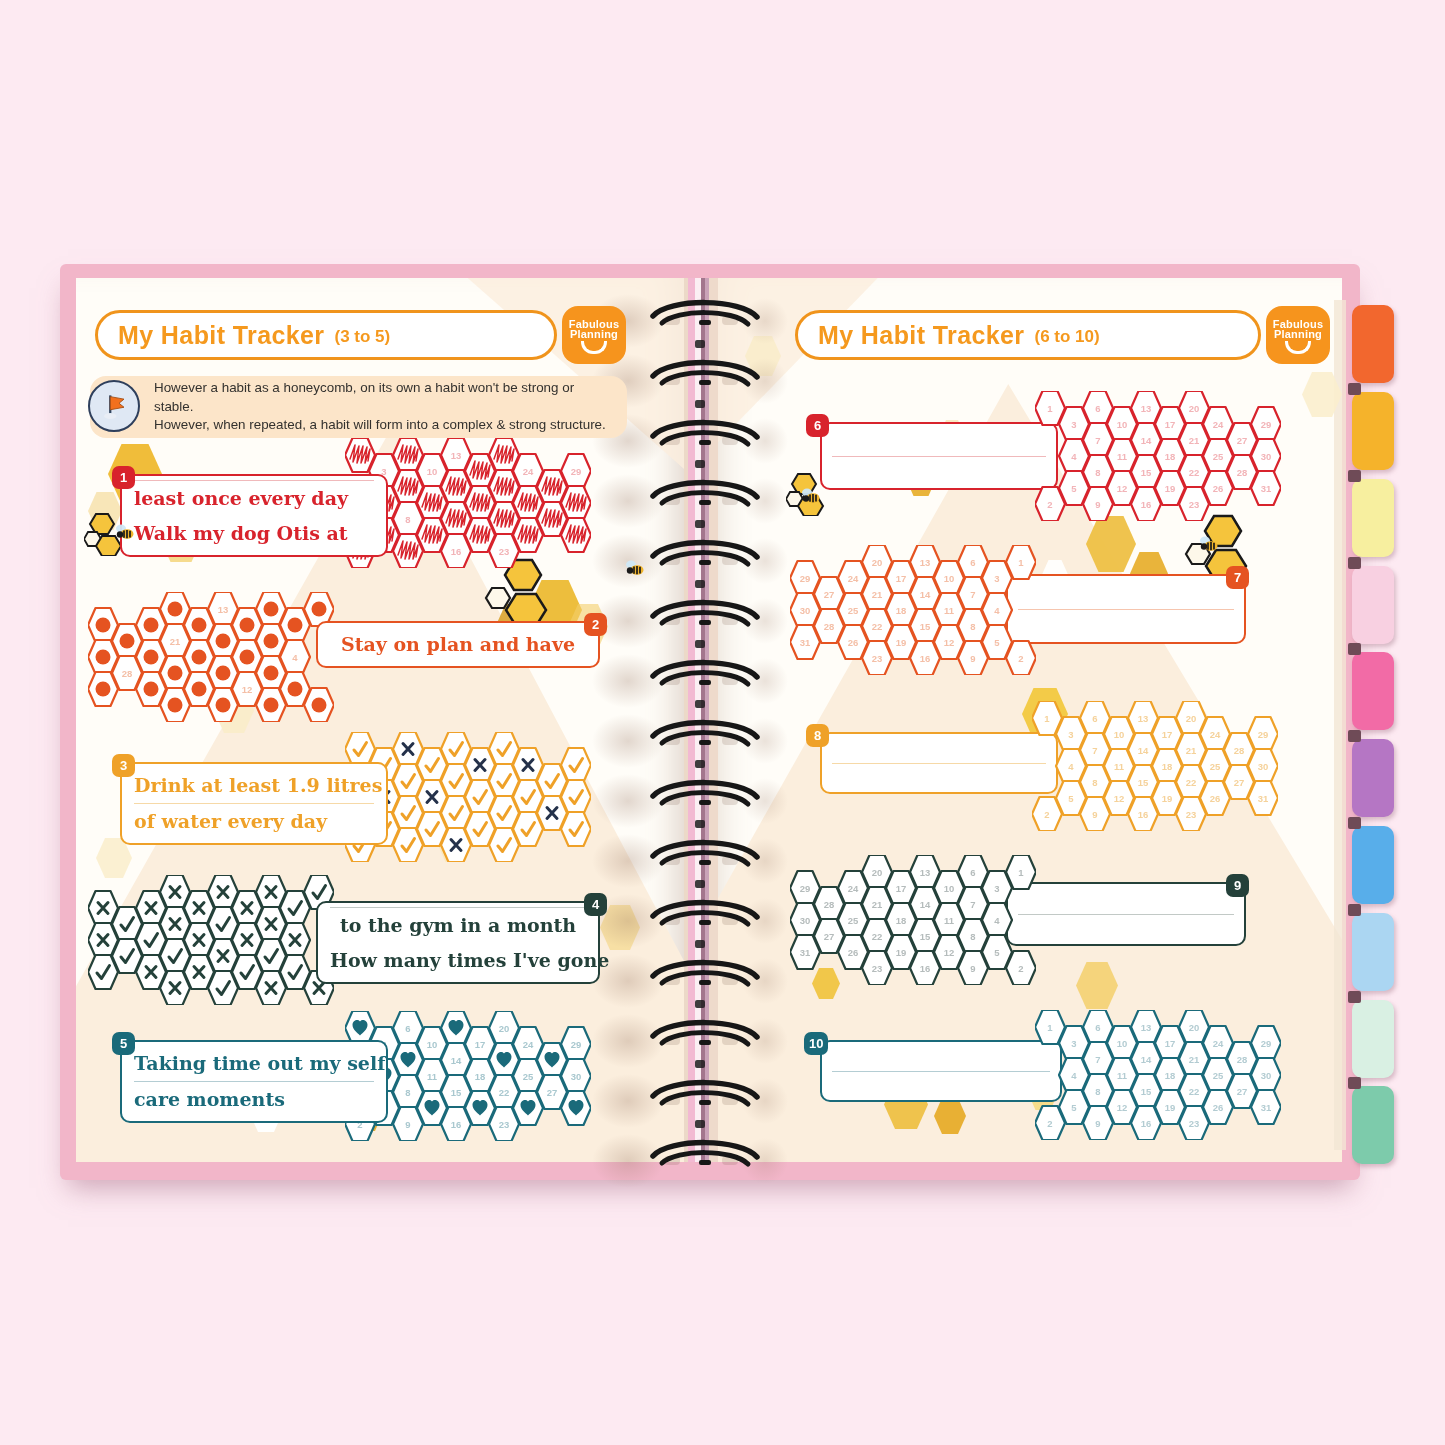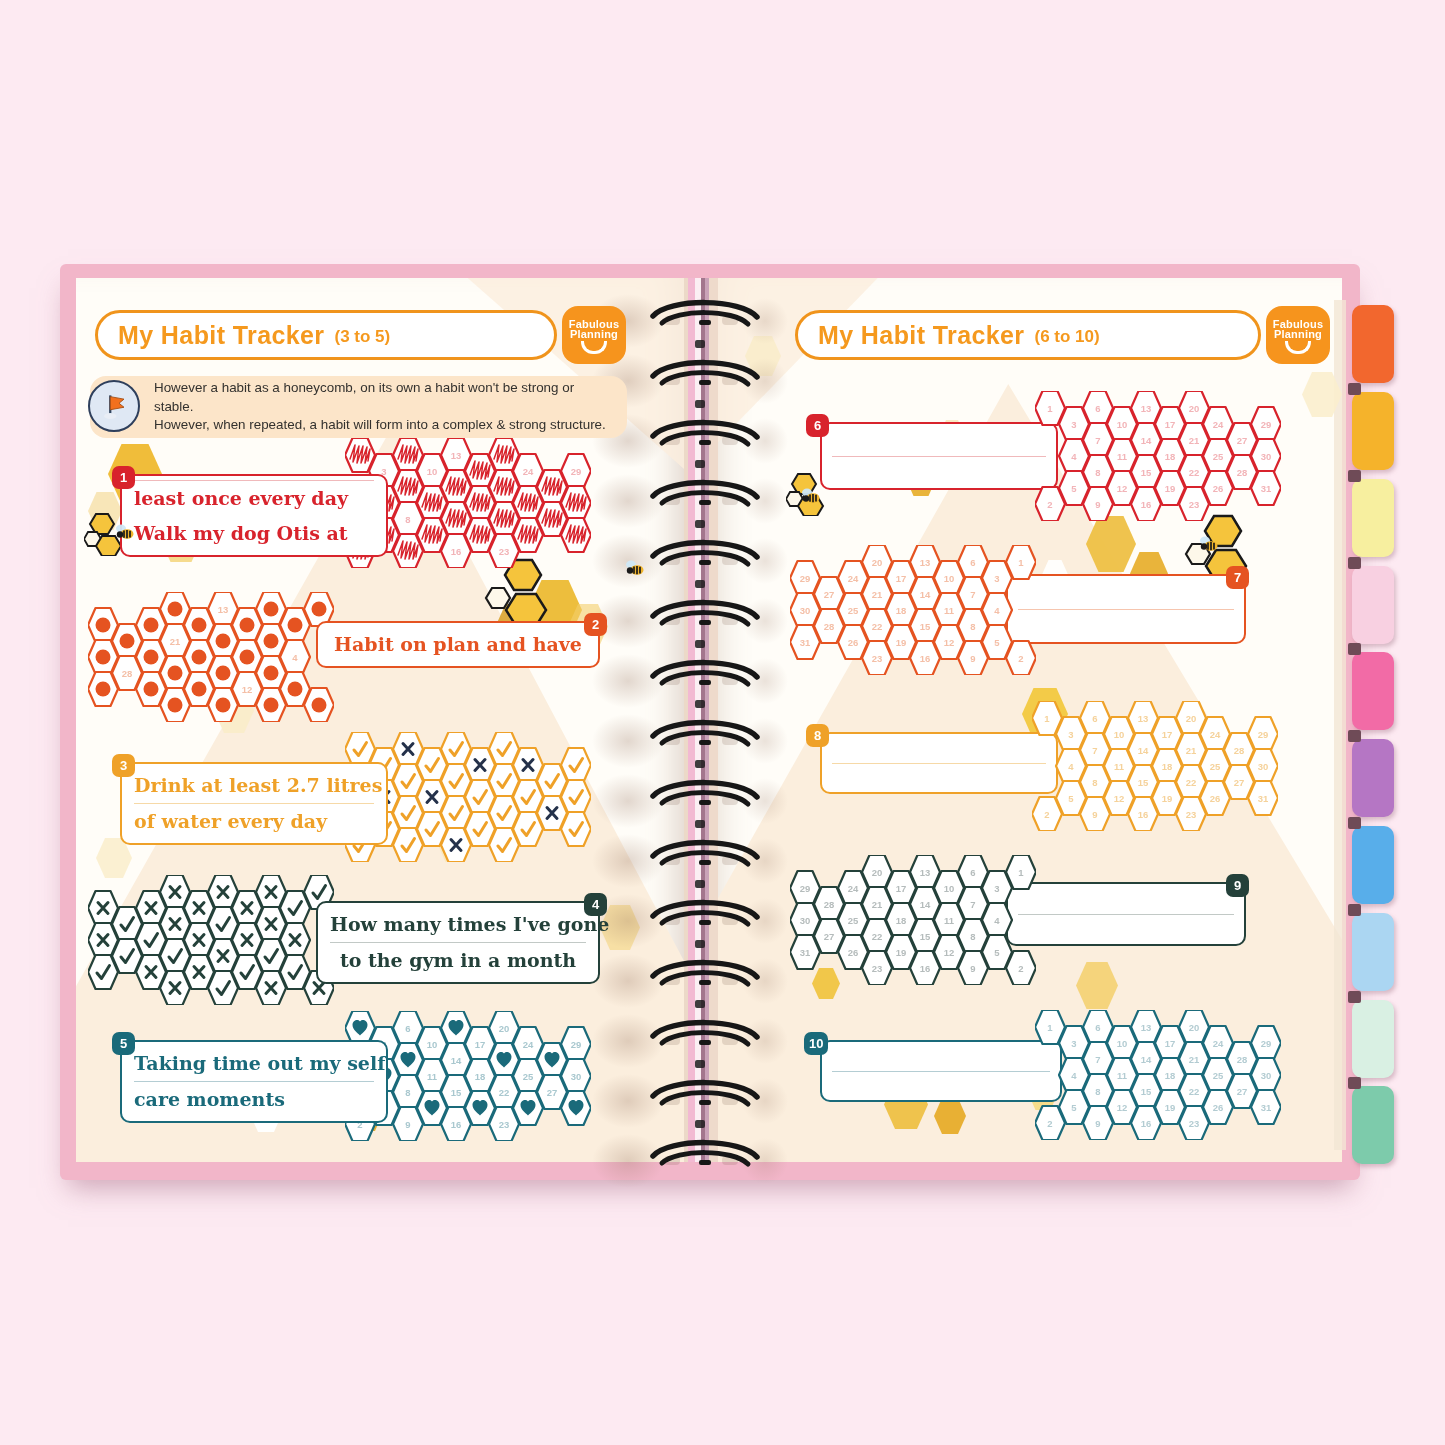--- a/index.html
+++ b/index.html
@@ -218,21 +218,21 @@
           <path d="M5,21 L10,7 L8,24 L14,8 L12,25 L18,8 L16,25 L22,9 L20,25 L25,11 L23,23" transform="translate(48,96)" fill="none" stroke="#d8232c" stroke-width="1.5" stroke-linecap="round" stroke-linejoin="round"></path>
           <polygon points="103.5,96 118.5,96 126,113 118.5,130 103.5,130 96,113" fill="#ffffff" stroke="#d8232c" stroke-width="2.2" stroke-linejoin="round"></polygon>
           <text x="111" y="116.5" text-anchor="middle" font-family="Liberation Sans, sans-serif" font-size="9.5" font-weight="bold" fill="#f2b4b8">16</text>
           <polygon points="151.5,96 166.5,96 174,113 166.5,130 151.5,130 144,113" fill="#ffffff" stroke="#d8232c" stroke-width="2.2" stroke-linejoin="round"></polygon>
           <text x="159" y="116.5" text-anchor="middle" font-family="Liberation Sans, sans-serif" font-size="9.5" font-weight="bold" fill="#f2b4b8">23</text>
         </svg></div>
   </div>
   <div class="habit hl" id="h2" style="--hc: #e55321; --hcl: #f6c5ae;">
     <div class="badge">2</div>
     <div class="habit-label">
-      <div class="hl-line">Habit on plan and have</div>
+      <div class="hl-line">Stay on plan and have</div>
     </div>
     <div class="hexgrid"><svg width="246" height="130" viewBox="0 0 246 130">
           <polygon points="79.5,0 94.5,0 102,17 94.5,34 79.5,34 72,17" fill="#ffffff" stroke="#e55321" stroke-width="2.2" stroke-linejoin="round"></polygon>
           <circle cx="87" cy="17" r="7.5" fill="#e55321"></circle>
           <polygon points="127.5,0 142.5,0 150,17 142.5,34 127.5,34 120,17" fill="#ffffff" stroke="#e55321" stroke-width="2.2" stroke-linejoin="round"></polygon>
           <text x="135" y="20.5" text-anchor="middle" font-family="Liberation Sans, sans-serif" font-size="9.5" font-weight="bold" fill="#f4bfa7">13</text>
           <polygon points="175.5,0 190.5,0 198,17 190.5,34 175.5,34 168,17" fill="#ffffff" stroke="#e55321" stroke-width="2.2" stroke-linejoin="round"></polygon>
           <circle cx="183" cy="17" r="7.5" fill="#e55321"></circle>
           <polygon points="223.5,0 238.5,0 246,17 238.5,34 223.5,34 216,17" fill="#ffffff" stroke="#e55321" stroke-width="2.2" stroke-linejoin="round"></polygon>
           <circle cx="231" cy="17" r="7.5" fill="#e55321"></circle>
@@ -288,21 +288,21 @@
           <circle cx="135" cy="113" r="7.5" fill="#e55321"></circle>
           <polygon points="175.5,96 190.5,96 198,113 190.5,130 175.5,130 168,113" fill="#ffffff" stroke="#e55321" stroke-width="2.2" stroke-linejoin="round"></polygon>
           <circle cx="183" cy="113" r="7.5" fill="#e55321"></circle>
           <polygon points="223.5,96 238.5,96 246,113 238.5,130 223.5,130 216,113" fill="#ffffff" stroke="#e55321" stroke-width="2.2" stroke-linejoin="round"></polygon>
           <circle cx="231" cy="113" r="7.5" fill="#e55321"></circle>
         </svg></div>
   </div>
   <div class="habit hl" id="h3" style="--hc: #efa128; --hcl: #f6d9a7;">
     <div class="badge">3</div>
     <div class="habit-label">
-      <div class="hl-line">Drink at least 2.7 litres</div>
+      <div class="hl-line">Drink at least 1.9 litres</div>
       <div class="hl-line l2">of water every day</div>
     </div>
     <div class="hexgrid"><svg width="246" height="130" viewBox="0 0 246 130">
           <polygon points="7.5,0 22.5,0 30,17 22.5,34 7.5,34 0,17" fill="#ffffff" stroke="#efa128" stroke-width="2.2" stroke-linejoin="round"></polygon>
           <path d="M9,18 L13.5,23.5 L21.5,10.5" fill="none" stroke="#efa128" stroke-width="3" stroke-linecap="round" stroke-linejoin="round"></path>
           <polygon points="55.5,0 70.5,0 78,17 70.5,34 55.5,34 48,17" fill="#ffffff" stroke="#efa128" stroke-width="2.2" stroke-linejoin="round"></polygon>
           <path d="M58,11.5 L68,22.5 M68,11.5 L58,22.5" fill="none" stroke="#24314a" stroke-width="3" stroke-linecap="round"></path>
           <polygon points="103.5,0 118.5,0 126,17 118.5,34 103.5,34 96,17" fill="#ffffff" stroke="#efa128" stroke-width="2.2" stroke-linejoin="round"></polygon>
           <path d="M105,18 L109.5,23.5 L117.5,10.5" fill="none" stroke="#efa128" stroke-width="3" stroke-linecap="round" stroke-linejoin="round"></path>
           <polygon points="151.5,0 166.5,0 174,17 166.5,34 151.5,34 144,17" fill="#ffffff" stroke="#efa128" stroke-width="2.2" stroke-linejoin="round"></polygon>
@@ -359,22 +359,22 @@
           <path d="M57,114 L61.5,119.5 L69.5,106.5" fill="none" stroke="#efa128" stroke-width="3" stroke-linecap="round" stroke-linejoin="round"></path>
           <polygon points="103.5,96 118.5,96 126,113 118.5,130 103.5,130 96,113" fill="#ffffff" stroke="#efa128" stroke-width="2.2" stroke-linejoin="round"></polygon>
           <path d="M106,107.5 L116,118.5 M116,107.5 L106,118.5" fill="none" stroke="#24314a" stroke-width="3" stroke-linecap="round"></path>
           <polygon points="151.5,96 166.5,96 174,113 166.5,130 151.5,130 144,113" fill="#ffffff" stroke="#efa128" stroke-width="2.2" stroke-linejoin="round"></polygon>
           <path d="M153,114 L157.5,119.5 L165.5,106.5" fill="none" stroke="#efa128" stroke-width="3" stroke-linecap="round" stroke-linejoin="round"></path>
         </svg></div>
   </div>
   <div class="habit hl" id="h4" style="--hc: #24413a; --hcl: #c2c9c6;">
     <div class="badge">4</div>
     <div class="habit-label">
+      <div class="hl-line l2">to the gym in a month</div>
       <div class="hl-line">How many times I've gone</div>
-      <div class="hl-line l2">to the gym in a month</div>
     </div>
     <div class="hexgrid"><svg width="246" height="130" viewBox="0 0 246 130">
           <polygon points="79.5,0 94.5,0 102,17 94.5,34 79.5,34 72,17" fill="#ffffff" stroke="#24413a" stroke-width="2.2" stroke-linejoin="round"></polygon>
           <path d="M82,11.5 L92,22.5 M92,11.5 L82,22.5" fill="none" stroke="#24413a" stroke-width="3" stroke-linecap="round"></path>
           <polygon points="127.5,0 142.5,0 150,17 142.5,34 127.5,34 120,17" fill="#ffffff" stroke="#24413a" stroke-width="2.2" stroke-linejoin="round"></polygon>
           <path d="M130,11.5 L140,22.5 M140,11.5 L130,22.5" fill="none" stroke="#24413a" stroke-width="3" stroke-linecap="round"></path>
           <polygon points="175.5,0 190.5,0 198,17 190.5,34 175.5,34 168,17" fill="#ffffff" stroke="#24413a" stroke-width="2.2" stroke-linejoin="round"></polygon>
           <path d="M178,11.5 L188,22.5 M188,11.5 L178,22.5" fill="none" stroke="#24413a" stroke-width="3" stroke-linecap="round"></path>
           <polygon points="223.5,0 238.5,0 246,17 238.5,34 223.5,34 216,17" fill="#ffffff" stroke="#24413a" stroke-width="2.2" stroke-linejoin="round"></polygon>
           <path d="M225,18 L229.5,23.5 L237.5,10.5" fill="none" stroke="#24413a" stroke-width="3" stroke-linecap="round" stroke-linejoin="round"></path>

